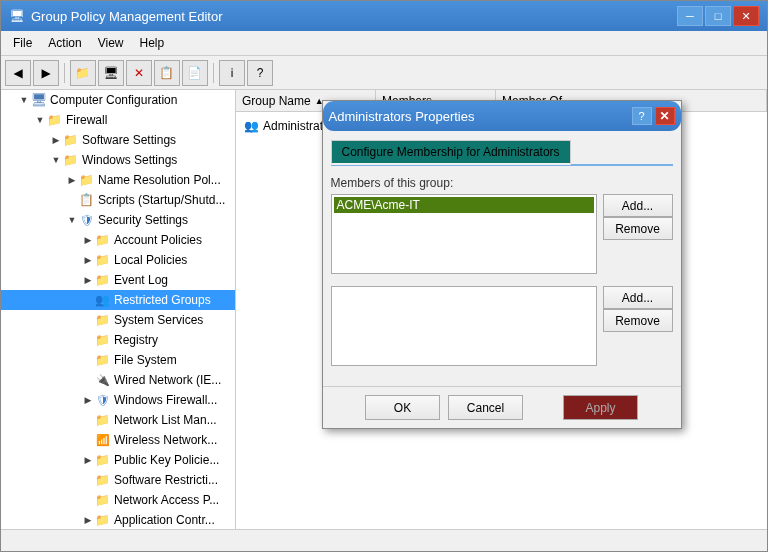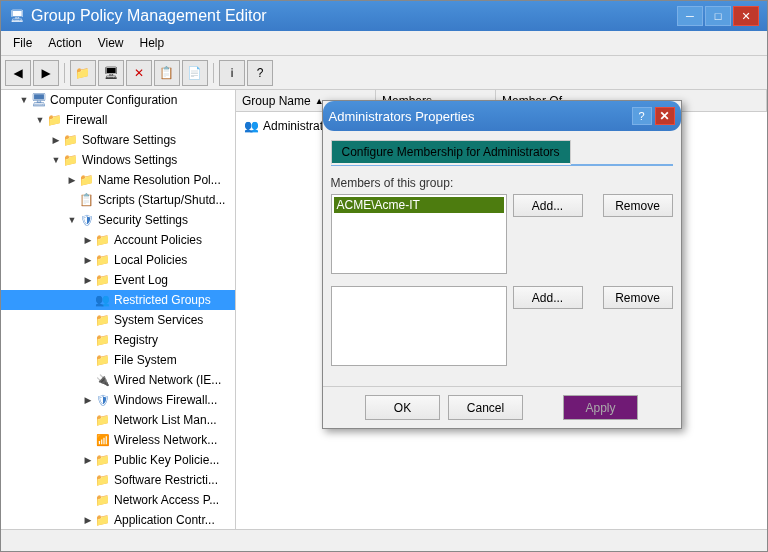--- a/index.html
+++ b/index.html
@@ -40,21 +40,21 @@
     }
     .title-bar-icon {
       width: 16px;
       height: 16px;
       display: flex;
       align-items: center;
       justify-content: center;
       font-size: 12px;
     }
     .title-bar-text {
-      font-size: 16px;
+      font-size: 13px;
       font-weight: normal;
     }
     .title-bar-controls {
       display: flex;
       gap: 2px;
     }
     .title-btn {
       width: 26px;
       height: 20px;
       background: #5a9fe0;
@@ -328,22 +328,22 @@
     }
     .list-box-item {
       padding: 1px 3px;
       font-size: 12px;
       cursor: pointer;
     }
     .list-box-item.selected { background: #4d7c0f; color: white; }
 
     .btn-group {
       display: flex;
-      flex-direction: row;
-      gap: 20px;
+      flex-direction: column;
+      gap: 0;
     }
 
     .win-btn {
       width: 70px;
       height: 23px;
       background: linear-gradient(to bottom, #f8f8f8, #e8e8e8);
       border: 1px solid #aaa;
       font-size: 12px;
       cursor: pointer;
       display: flex;
@@ -729,21 +729,21 @@
                   <button class="win-btn">Add...</button>
                   <button class="win-btn">Remove</button>
                 </div>
               </div>
             </div>
           </div>
 
           <div class="dialog-footer">
             <button class="footer-btn">OK</button>
             <button class="footer-btn">Cancel</button>
-            <button class="footer-btn" disabled="" style="color:#aaa; background:#701a75;margin-left:32px;">Apply</button>
+            <button class="footer-btn" disabled="" style="color:#aaa; background:#7f1d1d;margin-left:32px;">Apply</button>
           </div>
         </div>
       </div>
     </div>
   </div>
 
   <div class="status-bar">
     <span></span>
   </div>
 </div>

